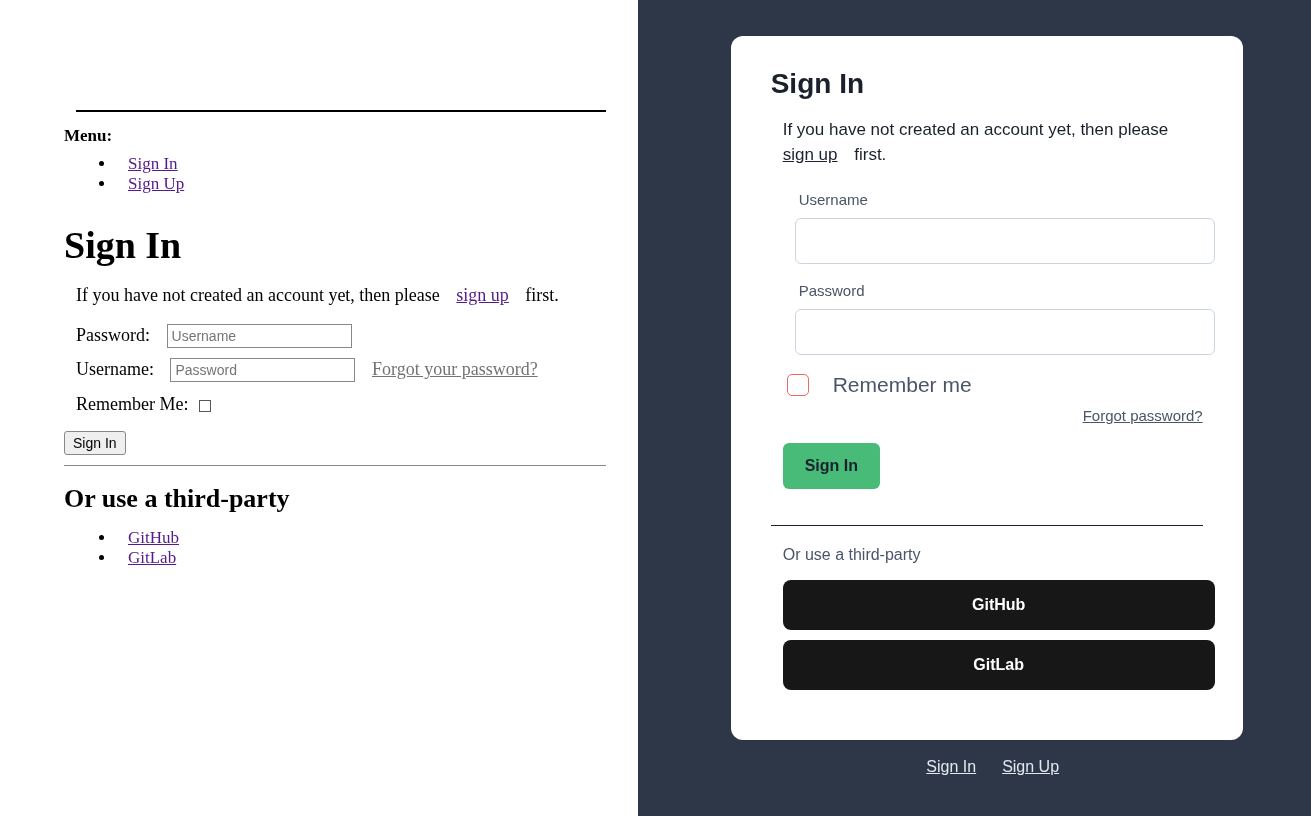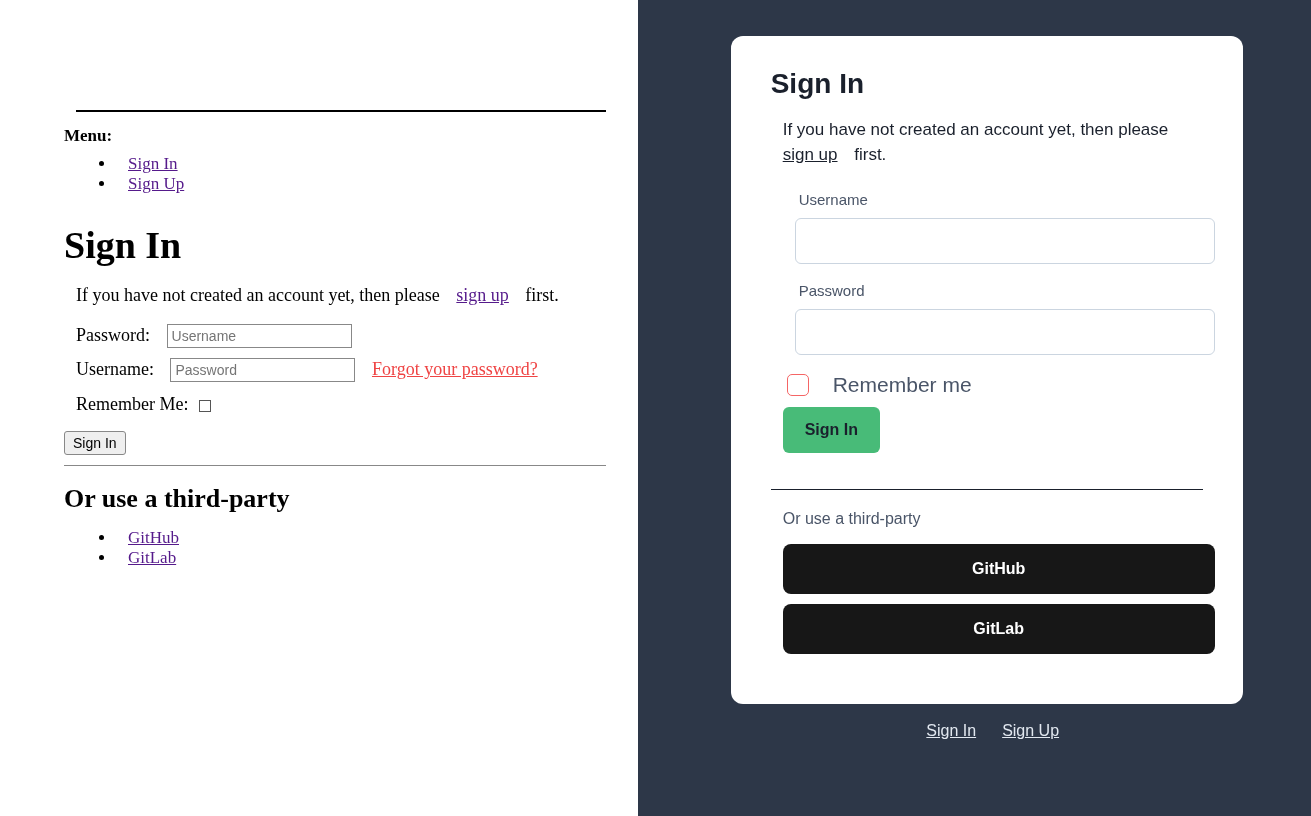--- a/index.html
+++ b/index.html
@@ -59,21 +59,21 @@
   }
   .left-panel .field-row input[type=text],
   .left-panel .field-row input[type=password] {
     font-size: 14px;
     padding: 3px 4px;
     border: 1px solid #888;
     width: 185px;
     font-family: Arial, sans-serif;
   }
   .left-panel .field-row a {
-    color: #ef4444;
+    color: #737373;
     text-decoration: underline;
     font-size: 18px;
   }
   .left-panel .remember-row {
     font-size: 18px;
     margin: 12px 0;
   }
   .left-panel .remember-row .cb {
     display: inline-block;
     width: 12px;
@@ -269,20 +269,23 @@
       <input type="text" style="">
     </div>
     <div class="form-group">
       <label>Password</label>
       <input type="password" style="">
     </div>
     <div class="remember-row">
       <span class="cb"></span>
       <span>Remember me</span>
     </div>
+    <div class="forgot-row">
+      <a href="#">Forgot password?</a>
+    </div>
     <button class="signin">Sign In</button>
     <hr>
     <div class="thirdparty-label">Or use a third-party</div>
     <button class="oauth-btn">GitHub</button>
     <button class="oauth-btn">GitLab</button>
   </div>
   <div class="bottom-links">
     <a href="#">Sign In</a>
     <a href="#">Sign Up</a>
   </div>

